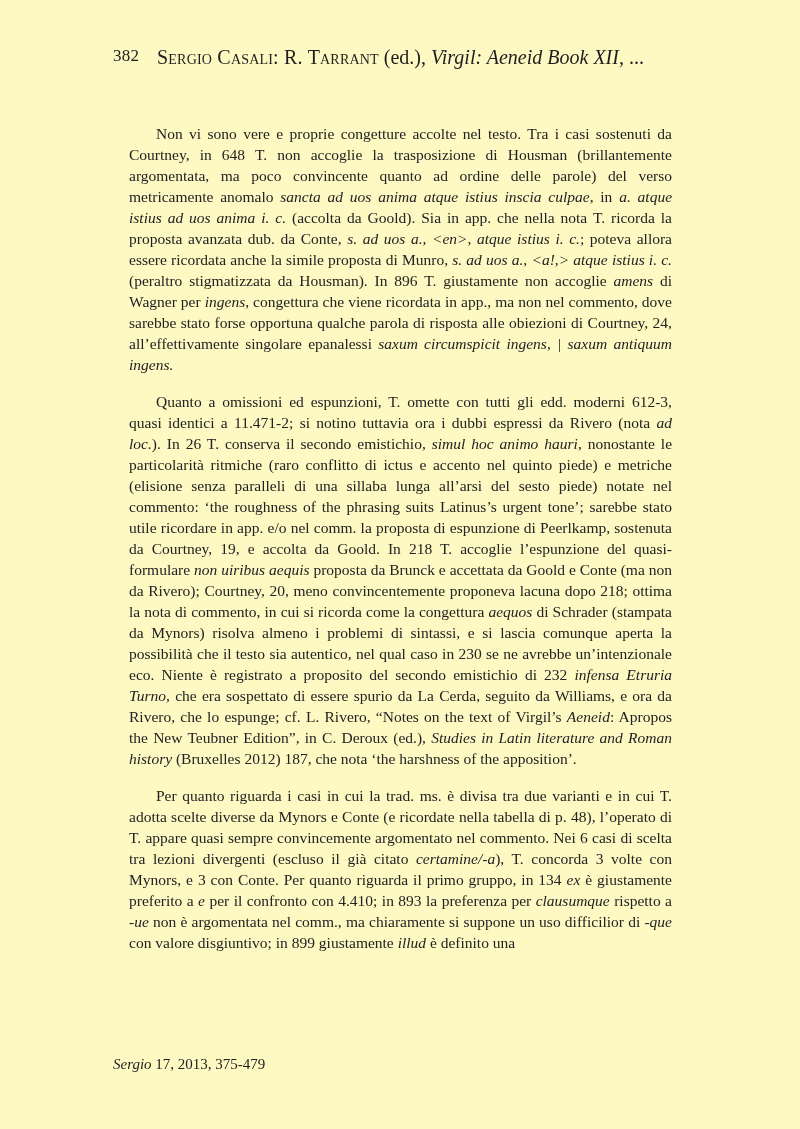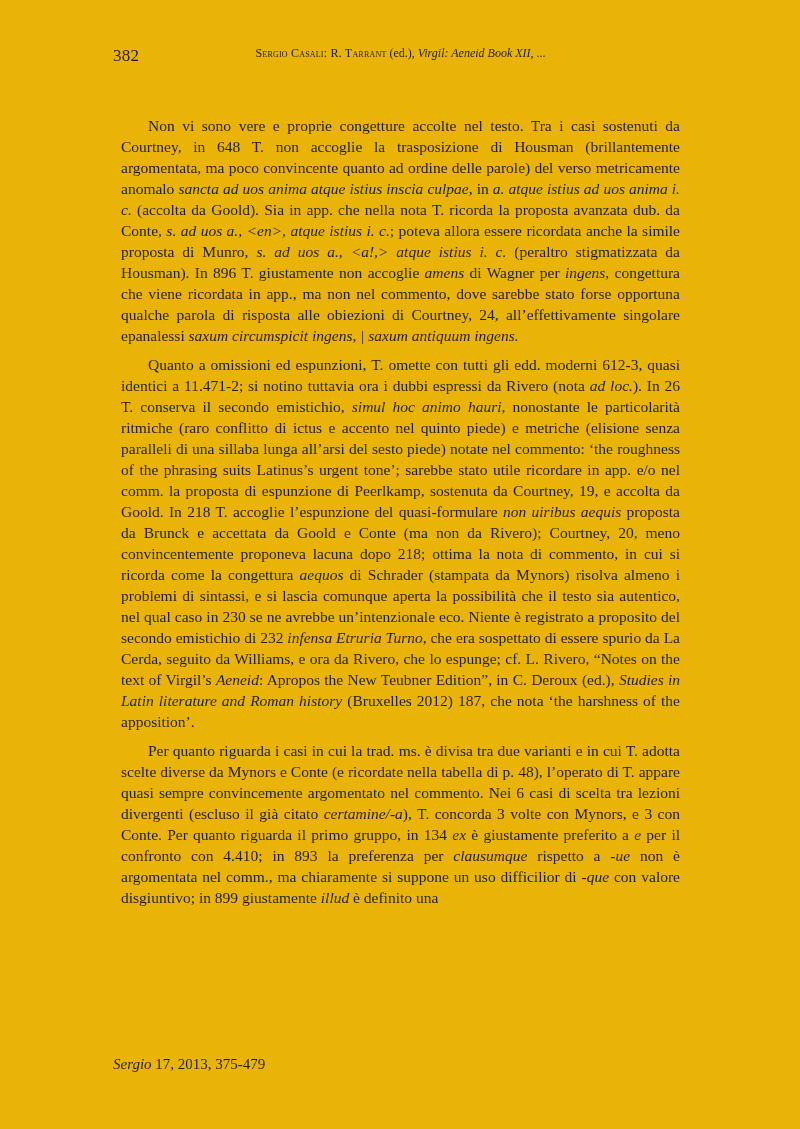--- a/index.html
+++ b/index.html
@@ -4,21 +4,21 @@
 <style>
   html, body {
     margin: 0;
     padding: 0;
     background: #ffffff;
   }
   .page {
     position: relative;
     width: 800px;
     height: 1129px;
-    background: #eab308;
+    background: #fef9c3;
     color: #1e1e1e;
     font-family: "Liberation Serif", serif;
     overflow: hidden;
   }
   .header {
     position: absolute;
     top: 46px;
     left: 113px;
     width: 575px;
     height: 22px;
@@ -28,35 +28,35 @@
     position: absolute;
     left: 0;
     top: 0;
     font-size: 17px;
     letter-spacing: 0.3px;
   }
   .running-title {
     display: block;
     text-align: center;
     white-space: nowrap;
-    font-size: 12px;
+    font-size: 20px;
   }
   .running-title .sc { font-variant: small-caps; letter-spacing: 0.2px; }
   .textblock {
     position: absolute;
     top: 107px;
     left: 113px;
     width: 575px;
     font-size: 15.5px;
     line-height: 21px;
     text-align: justify;
     color: #222222;
   }
   .textblock p {
-    margin: 8px;
+    margin: 16px;
     padding: 0;
     text-indent: 27px;
   }
   .it, .running-title .it, .footer .it { font-style: italic; }
   .rm { font-style: normal; }
   .footer {
     position: absolute;
     left: 113px;
     top: 1056px;
     font-size: 15px;

